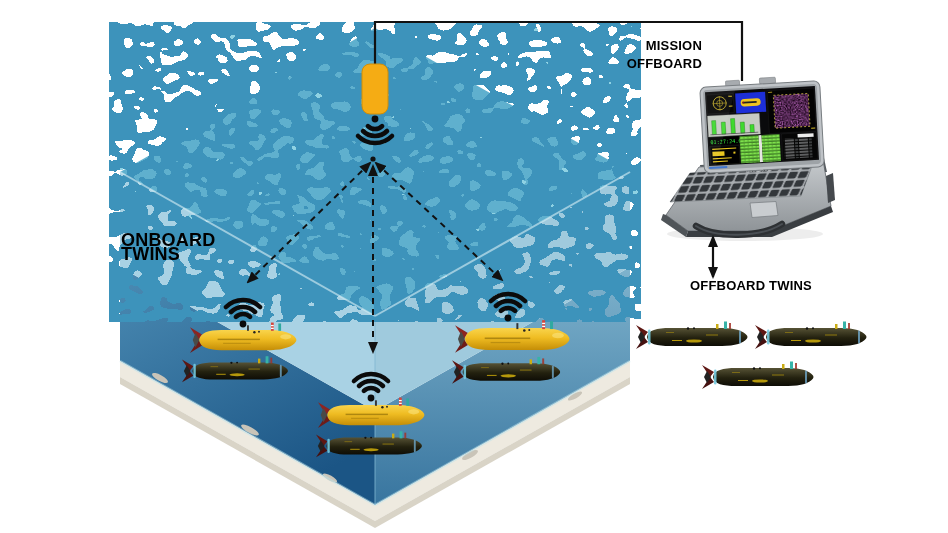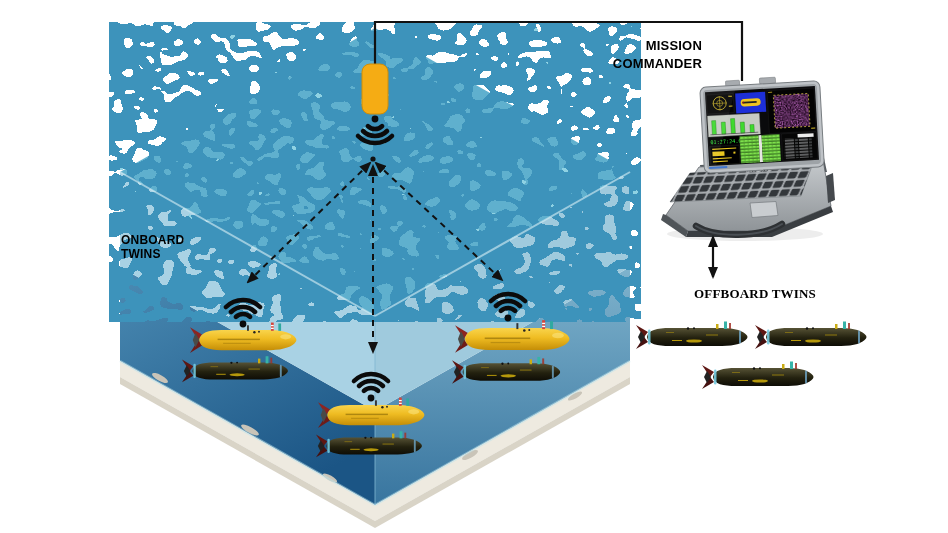--- a/index.html
+++ b/index.html
@@ -1,22 +1,22 @@
 <!DOCTYPE html>
 <html><head>
 <meta charset="utf-8">
 <style>
   html,body{margin:0;padding:0;background:#ffffff;}
   .stage{position:relative;width:948px;height:533px;overflow:hidden;background:#ffffff;
          font-family:"Liberation Sans", sans-serif;}
   .stage svg{position:absolute;left:0;top:0;}
   .lbl{position:absolute;font-weight:700;color:#000000;letter-spacing:.2px;}
-  .lbl-onboard{left:121px;top:233px;font-size:12px;line-height:14px;text-align:left;}
+  .lbl-onboard{left:121px;top:233px;font-size:18px;line-height:14px;text-align:left;}
   .lbl-mission{left:596px;top:37px;width:106px;font-size:13px;line-height:17.5px;text-align:right;}
-  .lbl-offboard{left:690px;top:286px;width:130px;font-size:13px;text-align:center;font-family:Liberation Serif, serif;}
+  .lbl-offboard{left:690px;top:278px;width:130px;font-size:13px;}
 </style>
 </head>
 <body>
 
 <div class="stage">
 <svg width="948" height="533" viewBox="0 0 948 533">
   <defs>
     <linearGradient id="gy" x1="0" y1="0" x2="0" y2="1">
       <stop offset="0" stop-color="#F9D44C"></stop>
           <stop offset="0.45" stop-color="#EFBC22"></stop>
@@ -278,16 +278,16 @@
 
   <path d="M713,237 L713,277" fill="none" stroke="#111" stroke-width="2.2" marker-start="url(#ah)" marker-end="url(#ah)"></path>
 </svg>
 
 <div class="lbl lbl-onboard">
   <div>ONBOARD</div>
   <div>TWINS</div>
 </div>
 <div class="lbl lbl-mission">
   <div>MISSION</div>
-  <div>COMMANDER</div>
+  <div>OFFBOARD</div>
 </div>
 <div class="lbl lbl-offboard">OFFBOARD TWINS</div>
 </div>
 
 </body></html>

